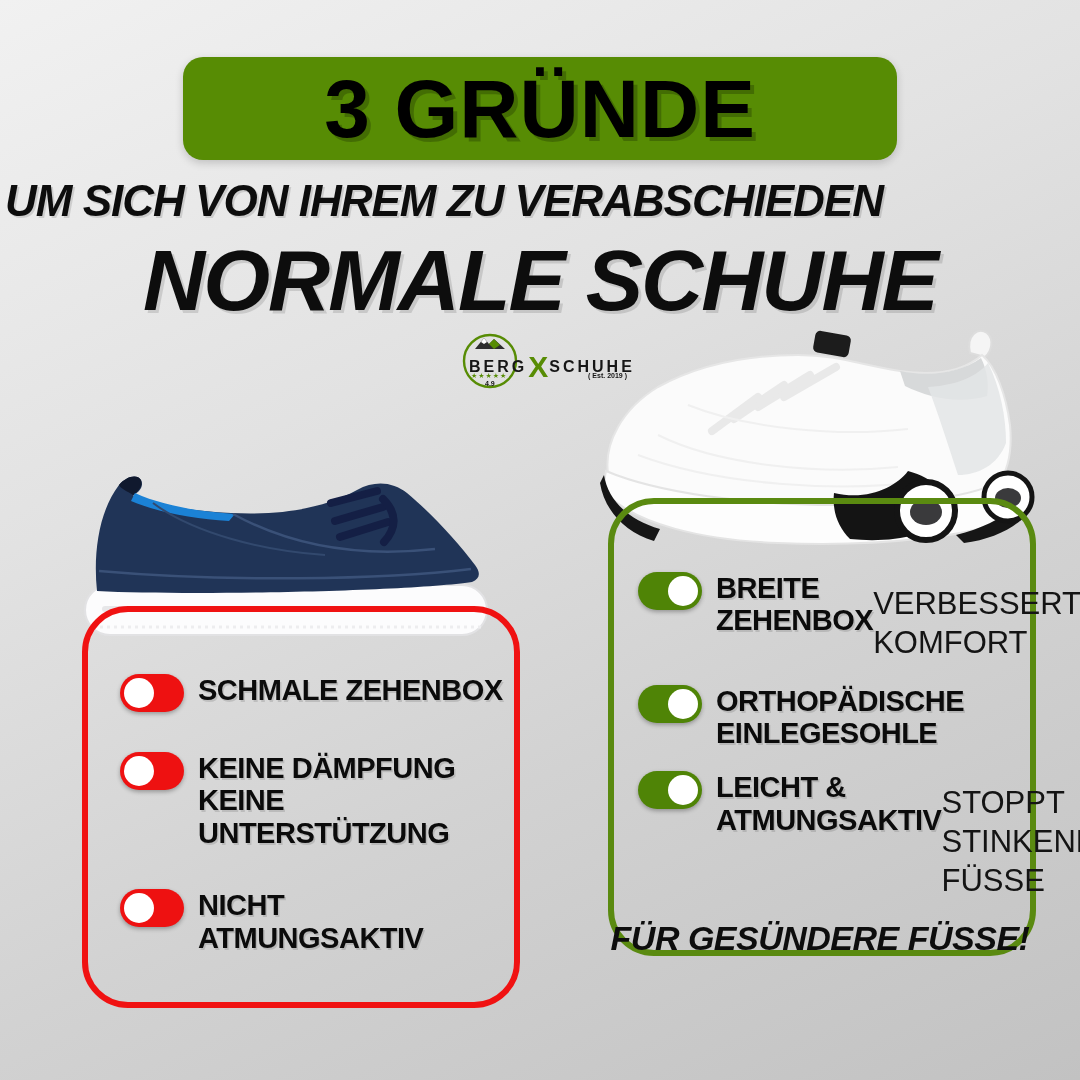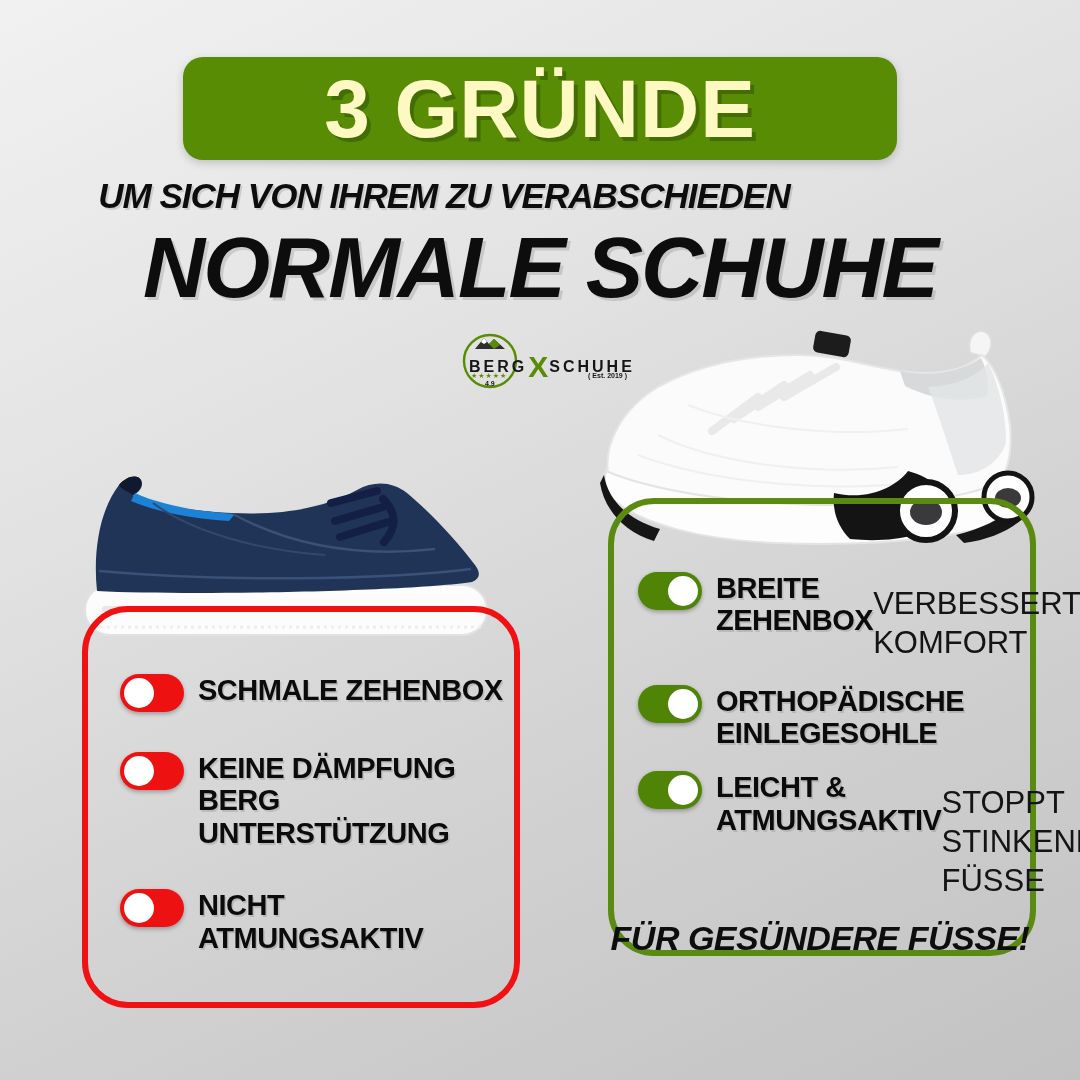--- a/index.html
+++ b/index.html
@@ -9,31 +9,31 @@
     background:linear-gradient(155deg,#f1f1f1 0%,#e2e2e2 35%,#d2d2d2 65%,#c2c2c2 100%);
   }
   
   .banner{
     position:absolute; left:183px; top:57px; width:714px; height:103px;
     background:#578c04; border-radius:20px;
     display:flex; align-items:center; justify-content:center;
     box-shadow:0 3px 8px rgba(0,0,0,.18);
   }
   .banner h1{
-    margin:8px; color:#fef9c3; font-size:82px; font-weight:800; letter-spacing:1px;
+    margin:8px; color:#000000; font-size:82px; font-weight:800; letter-spacing:1px;
     text-shadow:4px 4px 0 rgba(0,0,0,.22);
   }
   
   .sub-headline{
     position:absolute; left:0; top:176px; width:888px; text-align:center;
-    font-style:italic; font-weight:700; font-size:35px; letter-spacing:-1px;
+    font-style:italic; font-weight:700; font-size:44px; letter-spacing:-1px;
     color:#0d0d0d; text-shadow:2px 2px 0 rgba(0,0,0,.12); white-space:nowrap;
   }
   .main-headline{
-    position:absolute; left:0; top:218px; width:1080px; text-align:center;
+    position:absolute; left:0; top:231px; width:1080px; text-align:center;
     font-style:italic; font-weight:800; font-size:86px; letter-spacing:-2px;
     color:#0d0d0d; text-shadow:3px 3px 0 rgba(0,0,0,.12); white-space:nowrap;
   }
   
   .logo{position:absolute; left:455px; top:330px; width:180px; height:70px;text-align:right;}
   .logo svg{position:absolute; left:6px; top:2px;}
   .logo-text{
     position:absolute; left:14px; top:22px; display:flex; align-items:center;
     white-space:nowrap;
   }
@@ -172,21 +172,21 @@
         </div>
       </div>
     </div>
     <div class="feature-row">
       <div class="toggle toggle-red">
           <div class="knob"></div>
         </div>
       <div class="feature-text">
         <div class="feature-title">
           <span>KEINE DÄMPFUNG</span>
-            <span>BERG UNTERSTÜTZUNG</span>
+            <span>KEINE UNTERSTÜTZUNG</span>
         </div>
       </div>
     </div>
     <div class="feature-row">
       <div class="toggle toggle-red">
           <div class="knob"></div>
         </div>
       <div class="feature-text">
         <div class="feature-title">
           <span>NICHT ATMUNGSAKTIV</span>

